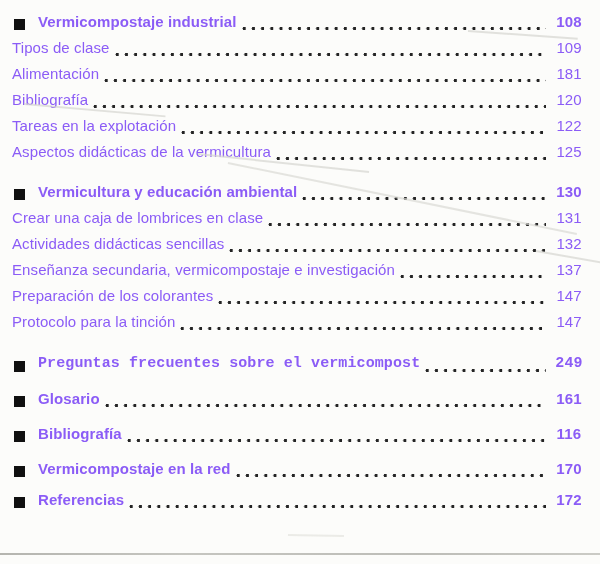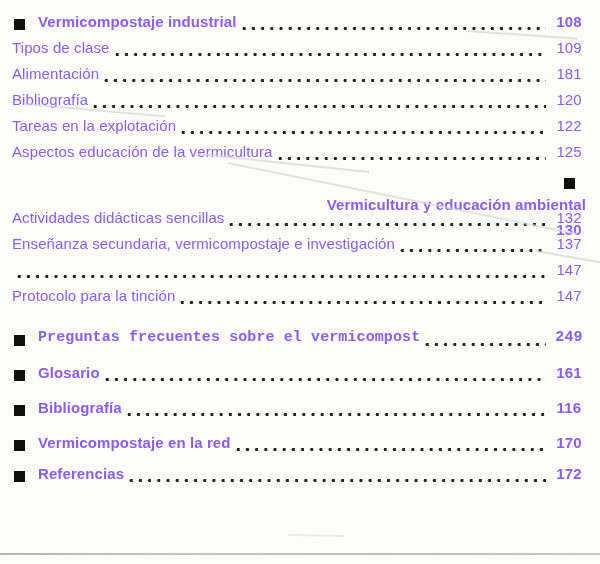--- a/index.html
+++ b/index.html
@@ -42,21 +42,21 @@
     background-image: radial-gradient(circle at 2.2px 4.5px, #242424 1.45px, rgba(0,0,0,0) 1.95px);
     background-size: 9.2px 9px;
     background-repeat: repeat-x;
   }
   .num {
     flex: 0 0 auto;
     width: 34px;
     text-align: center;
     font-variant-numeric: tabular-nums;
   }
-  .gap-top { margin-top: 14px; flex-direction: column; }
+  .gap-top { margin-top: 14px; }
   .standalone { margin-top: 16px; font-family: Liberation Mono, monospace; }
   .standalone-2 { margin-top: 9px; }
   .standalone-last { margin-top: 5px; }
   .bottom-edge {
     position: absolute;
     left: 0; right: 0; top: 553px;
     height: 2px;
     background: linear-gradient(90deg, #a8a8a2 0%, #bcbcb6 30%, #b2b2ac 70%, #c2c2bc 100%);
     opacity: 0.85;
   }
@@ -102,42 +102,48 @@
       <span class="label">Bibliografía</span>
       <span class="dots"></span>
       <span class="num">120</span>
     </div>
     <div class="row">
       <span class="label">Tareas en la explotación</span>
       <span class="dots"></span>
       <span class="num">122</span>
     </div>
     <div class="row">
-      <span class="label">Aspectos educación de la vermicultura</span>
+      <span class="label">Aspectos didácticas de la vermicultura</span>
       <span class="dots"></span>
       <span class="num">125</span>
     </div>
 
     <div class="row header-row gap-top">
       <span class="bullet"></span>
       <span class="label">Vermicultura y educación ambiental</span>
       <span class="dots"></span>
       <span class="num">130</span>
+    </div>
+    <div class="row">
+      <span class="label">Crear una caja de lombrices en clase</span>
+      <span class="dots"></span>
+      <span class="num">131</span>
     </div>
     <div class="row">
       <span class="label">Actividades didácticas sencillas</span>
       <span class="dots"></span>
       <span class="num">132</span>
     </div>
     <div class="row">
       <span class="label">Enseñanza secundaria, vermicompostaje e investigación</span>
       <span class="dots"></span>
       <span class="num">137</span>
     </div>
     <div class="row">
+      <span class="label">Preparación de los colorantes</span>
       <span class="dots"></span>
       <span class="num">147</span>
     </div>
     <div class="row">
       <span class="label">Protocolo para la tinción</span>
       <span class="dots"></span>
       <span class="num">147</span>
     </div>
 
     <div class="row header-row standalone">

